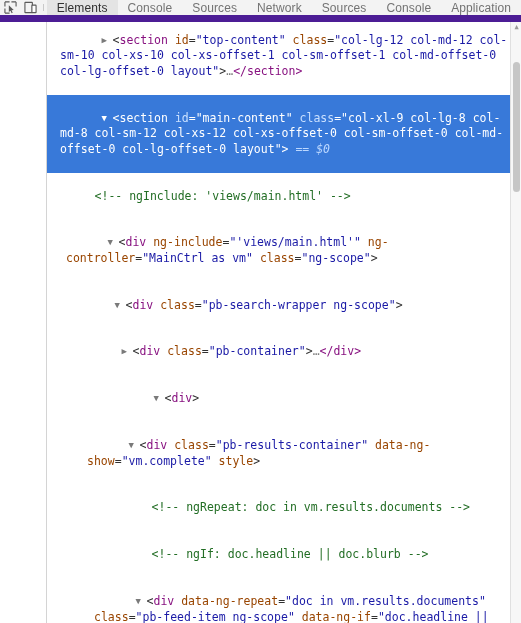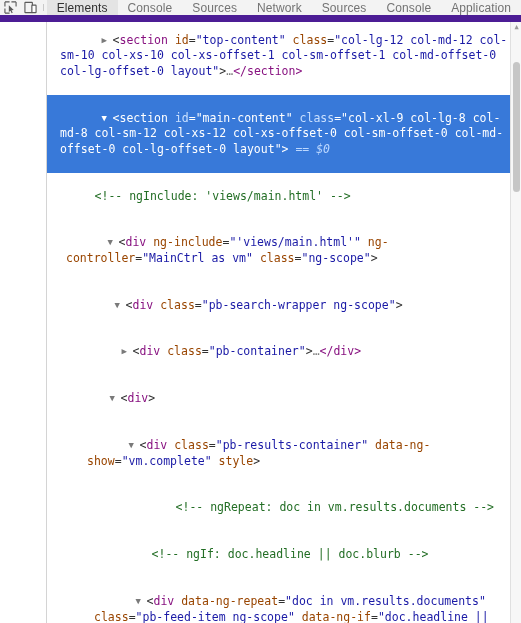--- a/index.html
+++ b/index.html
@@ -218,29 +218,29 @@
     </div>
 
     <div class="line" style="padding-left:73px;">
       <span class="arrow">▼</span><span class="punct">&lt;</span><span class="tag">div</span><span class="attr"> class</span><span class="punct">=</span><span class="val">"pb-search-wrapper ng-scope"</span><span class="punct">&gt;</span>
     </div>
 
     <div class="line" style="padding-left:80px;">
       <span class="arrow">▶</span><span class="punct">&lt;</span><span class="tag">div</span><span class="attr"> class</span><span class="punct">=</span><span class="val">"pb-container"</span><span class="punct">&gt;</span><span class="ellip">…</span><span class="tag">&lt;/div&gt;</span>
     </div>
 
-    <div class="line" style="padding-left:68px;">
+    <div class="line" style="padding-left:112px;">
       <span class="arrow">▼</span><span class="punct">&lt;</span><span class="tag">div</span><span class="punct">&gt;</span>
     </div>
 
     <div class="line" style="padding-left:87px;">
       <span class="arrow">▼</span><span class="punct">&lt;</span><span class="tag">div</span><span class="attr"> class</span><span class="punct">=</span><span class="val">"pb-results-container"</span><span class="attr"> data-ng-show</span><span class="punct">=</span><span class="val">"vm.complete"</span><span class="attr"> style</span><span class="punct">&gt;</span>
     </div>
 
-    <div class="line" style="padding-left:110px;margin-left:24px;">
+    <div class="line" style="padding-left:110px;">
       <span class="comment">&lt;!-- ngRepeat: doc in vm.results.documents --&gt;</span>
     </div>
 
     <div class="line" style="padding-left:110px;">
       <span class="comment">&lt;!-- ngIf: doc.headline || doc.blurb --&gt;</span>
     </div>
 
     <div class="line" style="padding-left:94px;">
       <span class="arrow">▼</span><span class="punct">&lt;</span><span class="tag">div</span><span class="attr"> data-ng-repeat</span><span class="punct">=</span><span class="val">"doc in vm.results.documents"</span><span class="attr"> class</span><span class="punct">=</span><span class="val">"pb-feed-item ng-scope"</span><span class="attr"> data-ng-if</span><span class="punct">=</span><span class="val">"doc.headline || doc.blurb"</span>
     </div>

